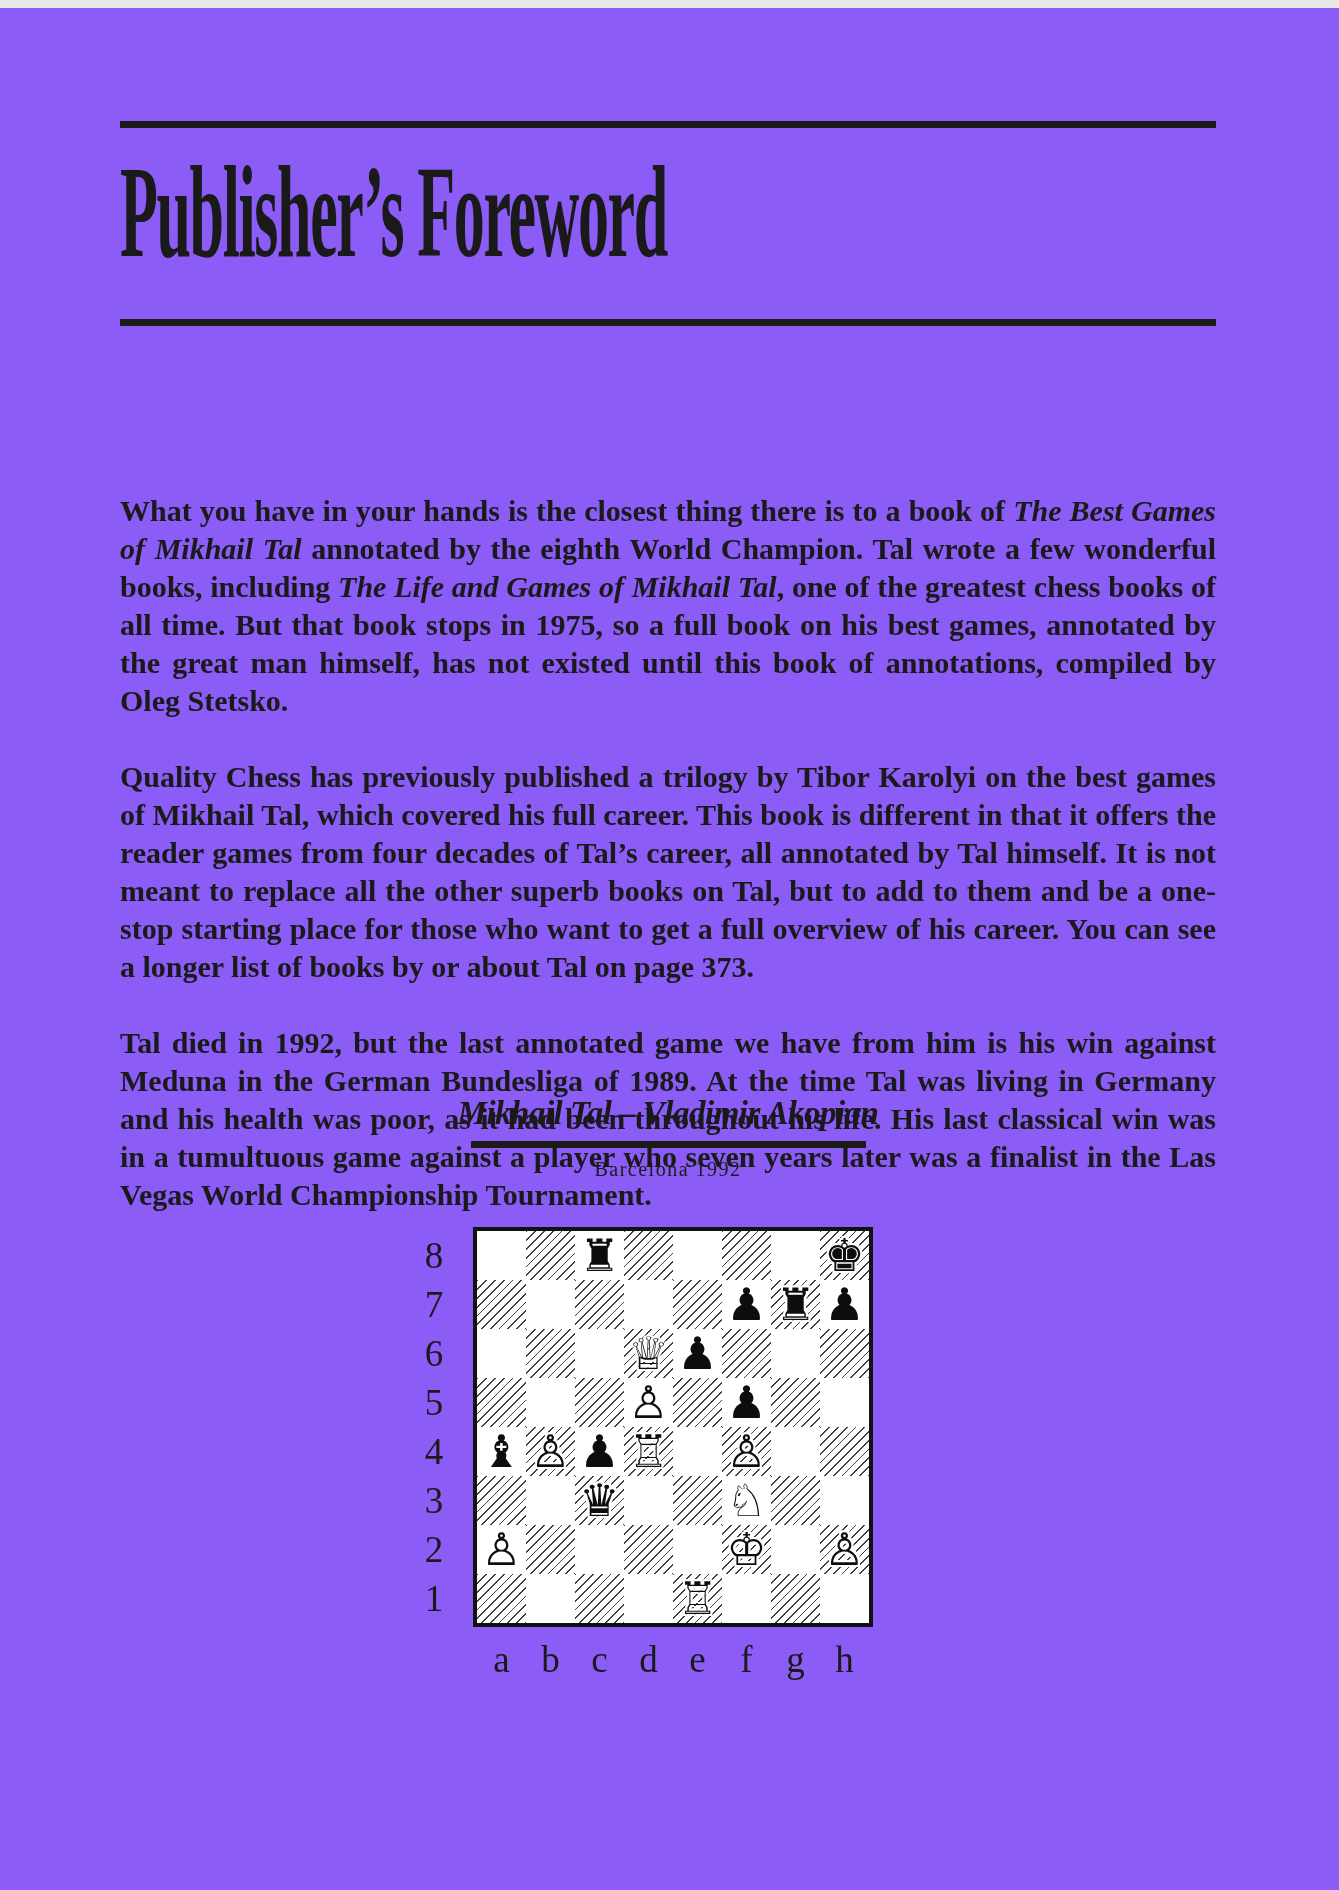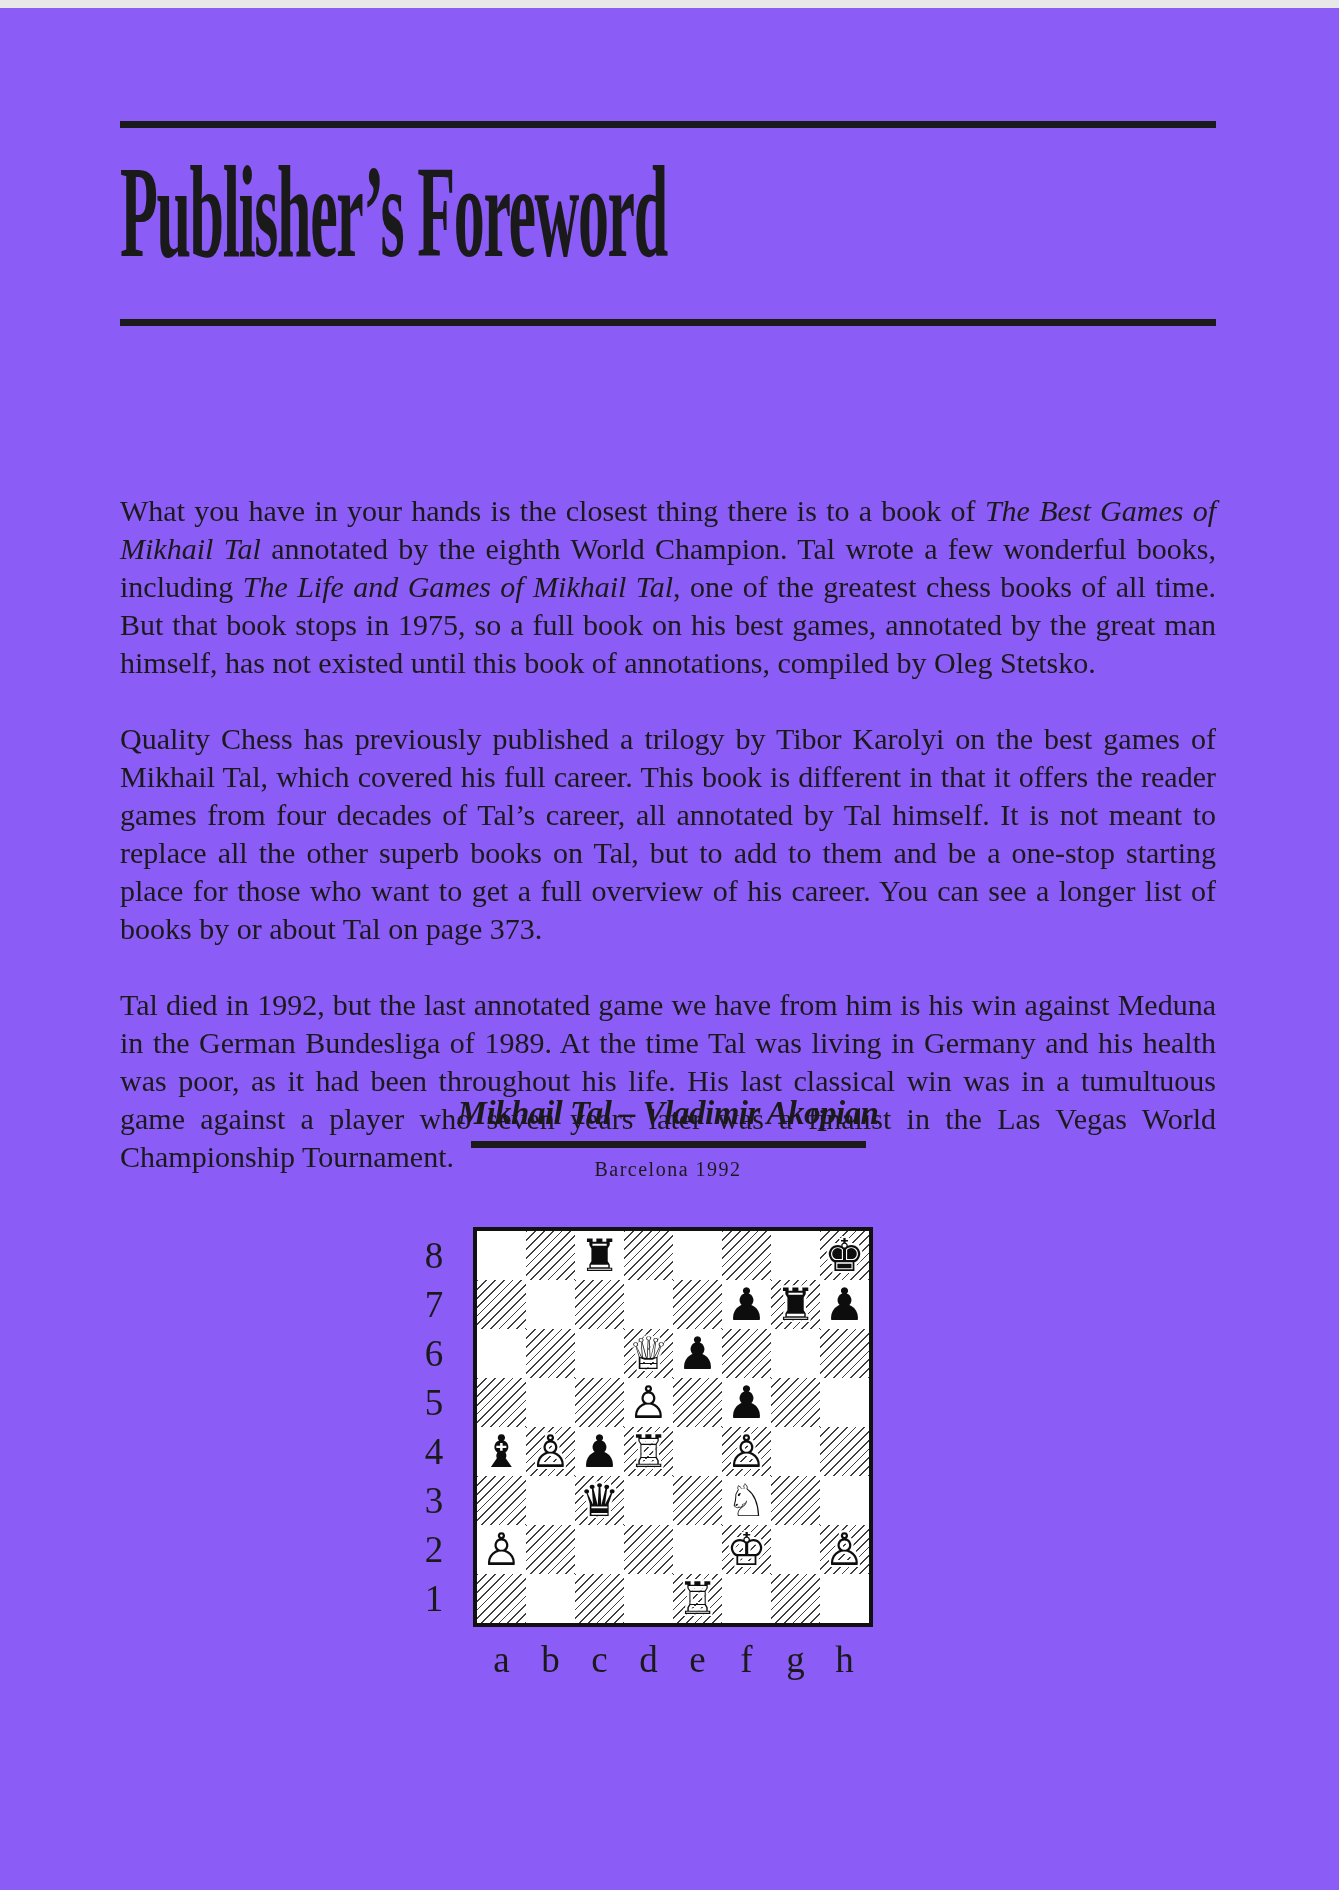--- a/index.html
+++ b/index.html
@@ -14,21 +14,21 @@
   .rule-top { top:113px; }
   .rule-under-title { top:311px; }
   .title {
     position:absolute; left:120px; top:138px; margin:0;
     font-size:132px; line-height:1; font-weight:bold; white-space:nowrap;
     letter-spacing:-3px;
     transform:scaleX(0.47); transform-origin:0 0;
   }
   .body-text {
     position:absolute; left:120px; top:484px; width:1096px;
-    font-size:30px; line-height:38px; text-align:justify;
+    font-size:30px; line-height:38px; text-align:justify;font-weight:bold;
   }
   .body-text p { margin:0 0 38px 0; }
   .body-text .it { font-style:italic; }
   .game-header { position:absolute; left:120px; top:1086px; width:1096px; text-align:center; }
   .players { font-size:33px; font-weight:bold; letter-spacing:-0.5px; line-height:1.2;font-style:italic; }
   .players-rule { width:395px; height:7px; background:#1b1b1b; margin:7px auto 10px auto; }
   .venue { font-size:20px; letter-spacing:1.5px; }
   
   .board {
     position:absolute; left:473px; top:1219px;

